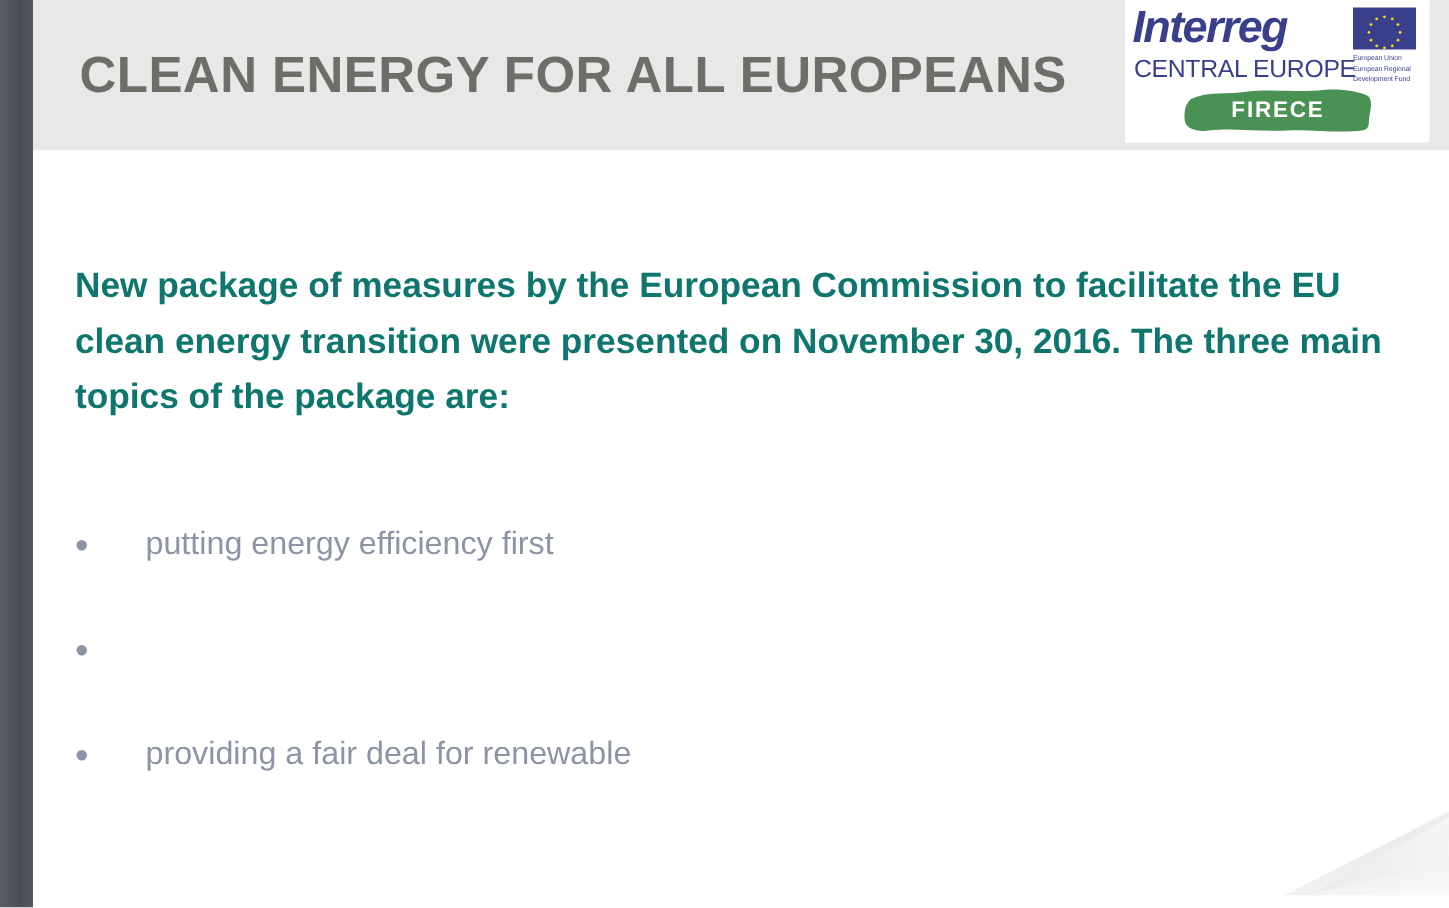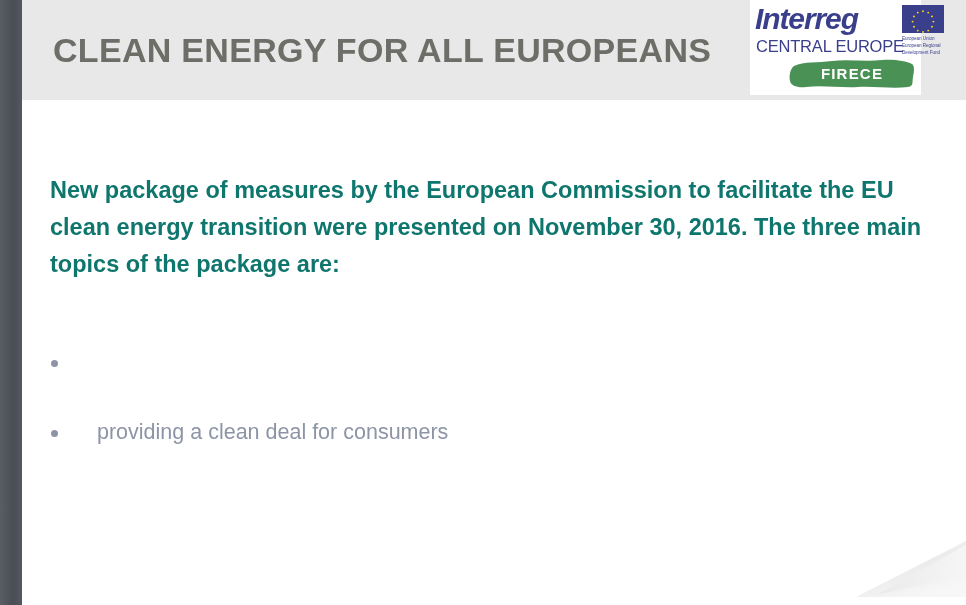--- a/index.html
+++ b/index.html
@@ -58,20 +58,21 @@
   }
 
   
   .logo-box {
     position: absolute;
     left: 750px;
     top: 0px;
     width: 171px;
     height: 95px;
     background: #ffffff;
+    padding-left: 32px;
   }
   .logo-interreg {
     position: absolute;
     left: 5px;
     top: 4px;
     font-size: 30px;
     font-weight: bold;
     font-style: italic;
     letter-spacing: -1.1px;
     color: #3a3f8c;
@@ -239,24 +240,28 @@
       </svg>
       <div class="firece-label">FIRECE</div>
     </div>
   </div>
 
   <div class="body-paragraph">New package of measures by the European Commission to facilitate the EU clean energy transition were presented on November 30, 2016. The three main topics of the package are:</div>
 
   <div class="bullet-list">
     <div class="bullet-row">
       <span class="bullet-dot"></span>
+      <span class="bullet-text">putting energy efficiency first</span>
     </div>
     <div class="bullet-row">
       <span class="bullet-dot"></span>
-      <span class="bullet-text">providing a clean deal for consumers</span>
+    </div>
+    <div class="bullet-row">
+      <span class="bullet-dot"></span>
+      <span class="bullet-text">providing a fair deal for renewable</span>
     </div>
   </div>
 
   <svg class="corner-fold" viewBox="0 0 150 70" xmlns="http://www.w3.org/2000/svg" aria-hidden="true">
     <defs>
       <linearGradient id="foldGrad" x1="0" y1="0" x2="0.6" y2="1">
         <stop offset="0%" stop-color="#ffffff"></stop>
         <stop offset="55%" stop-color="#ebebeb"></stop>
         <stop offset="100%" stop-color="#f7f7f7"></stop>
       </linearGradient>

